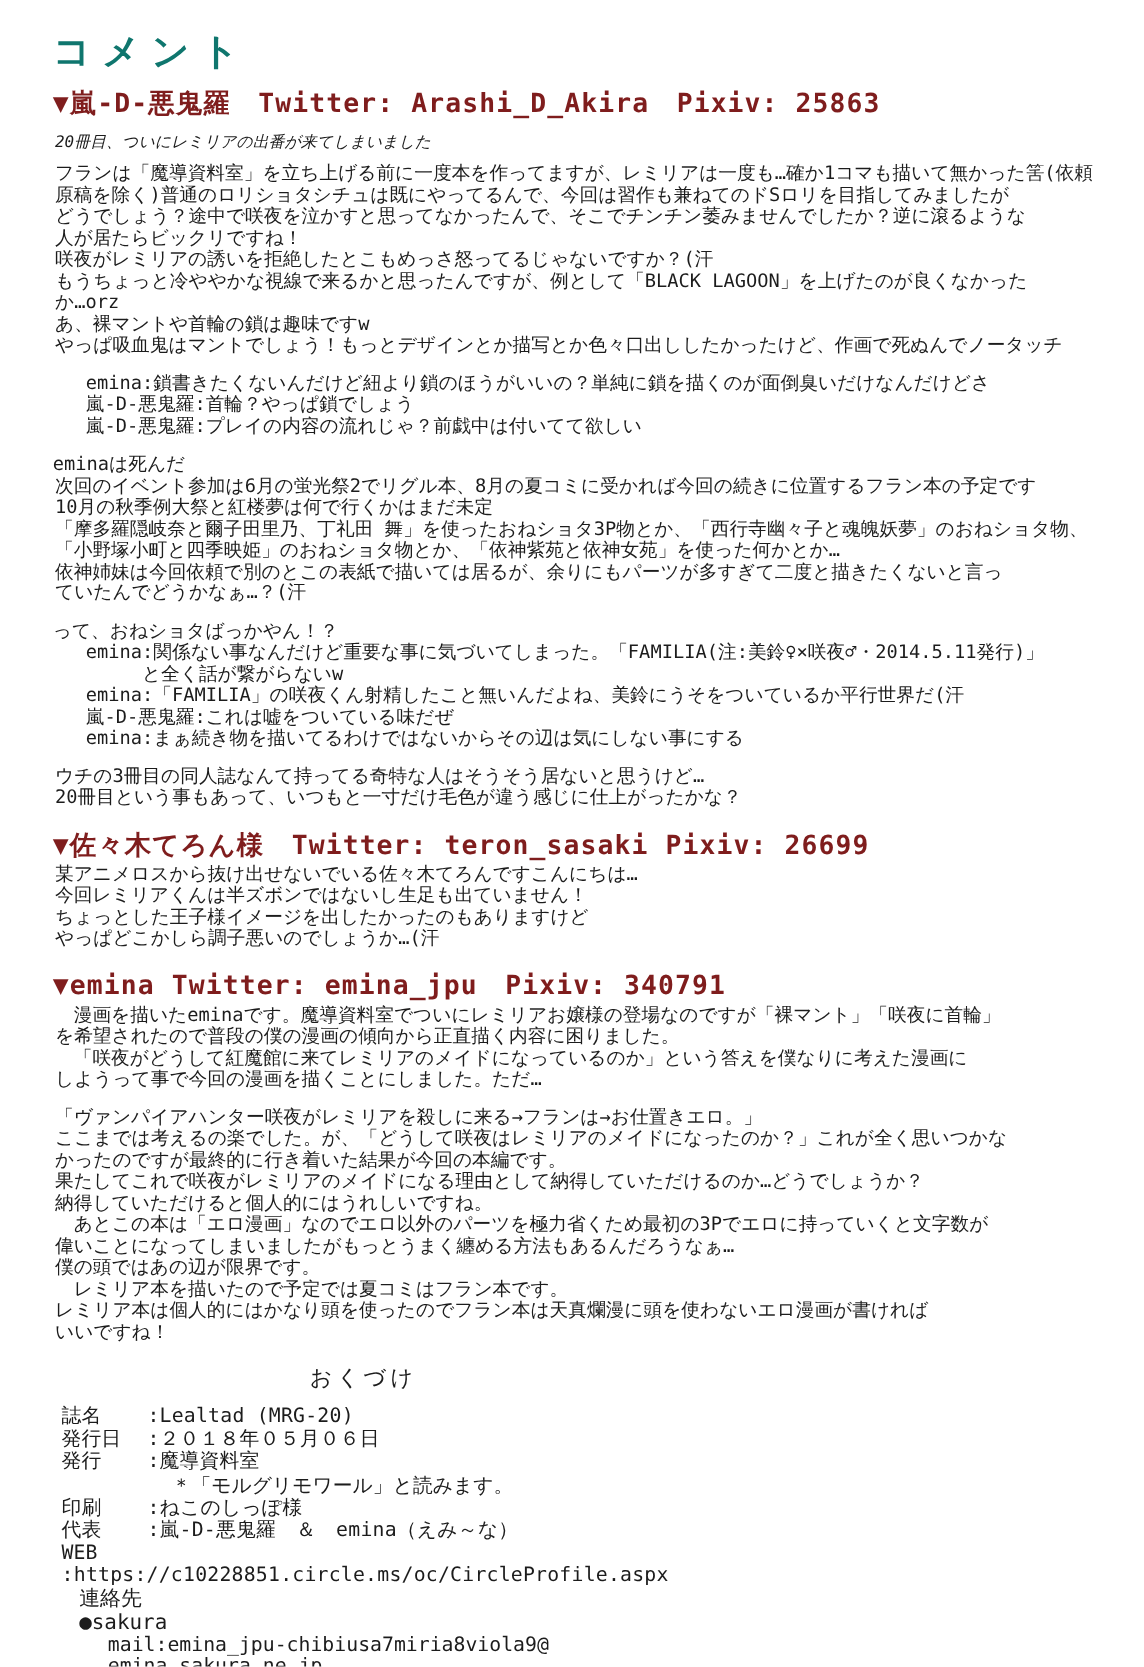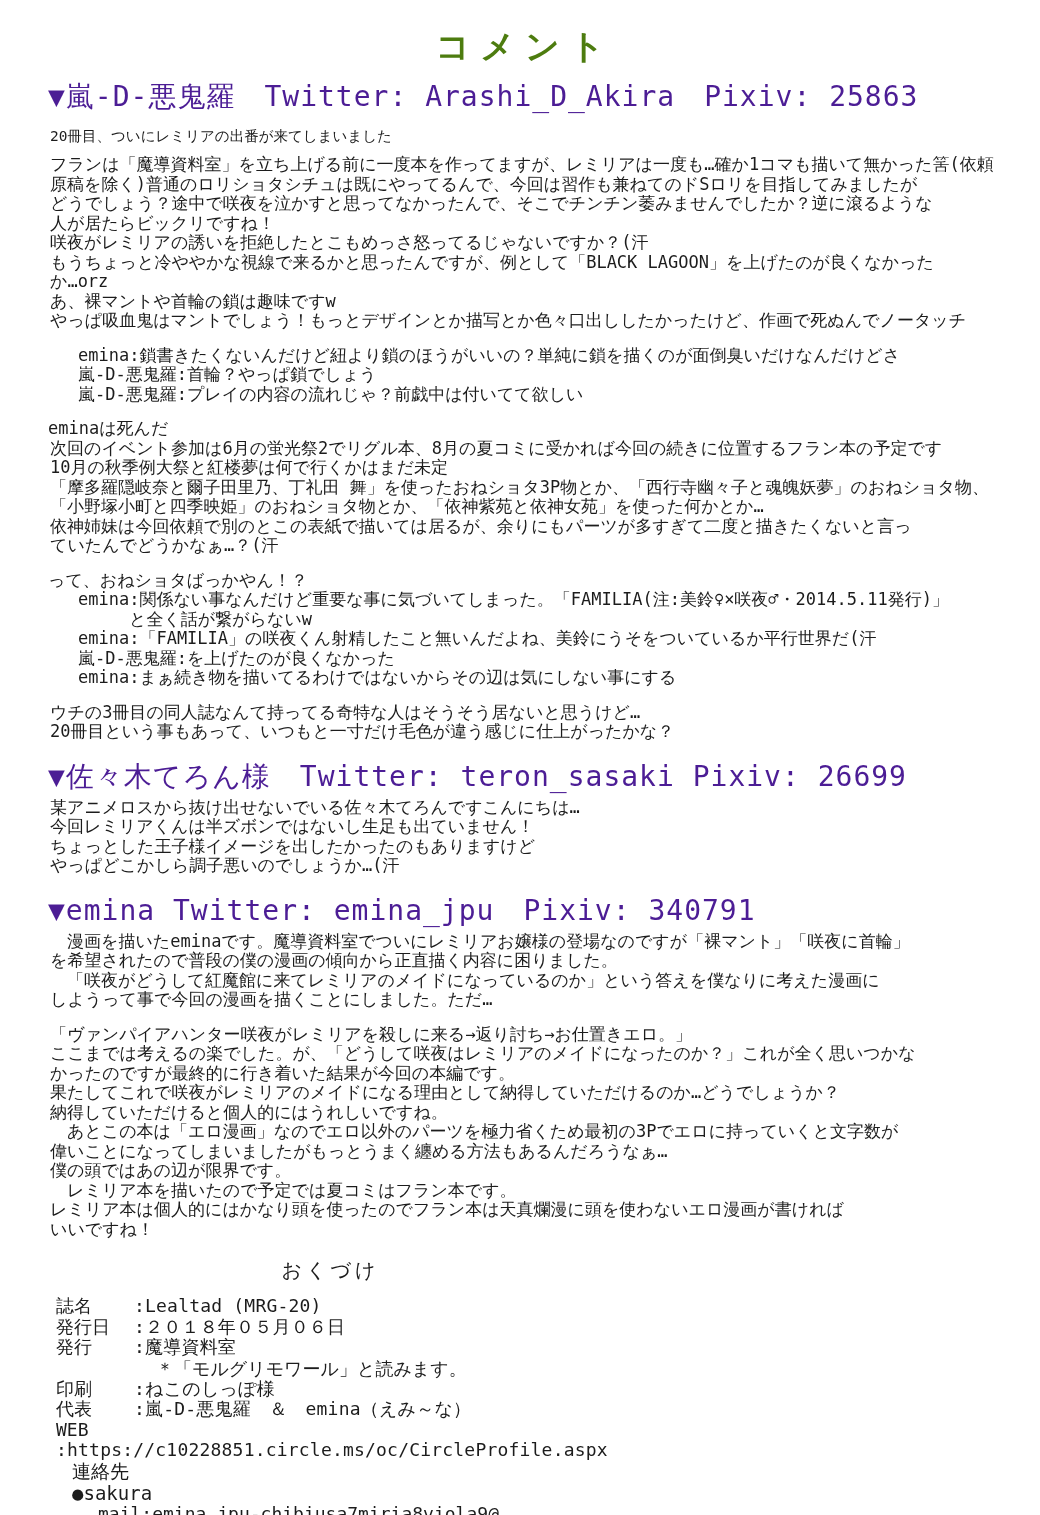--- a/index.html
+++ b/index.html
@@ -4,33 +4,33 @@
 <style>
   html,body{margin:0;padding:0;background:#ffffff;}
   body{
     width:1040px;height:1515px;overflow:hidden;
     color:#1c1c1c;
     font-family:"DejaVu Sans Mono","DejaVu Sans",sans-serif;
     -webkit-font-smoothing:antialiased;
   }
   .page{box-sizing:border-box;width:1040px;height:1515px;padding:24px 38px 0 48px;position:relative;}
   .page-title{
-    margin:0 0 4px 0;text-align:center;font-size:34px;font-weight:600;
-    letter-spacing:10px;color:#4d7c0f;
+    margin:0 0 4px 0;text-align:left;font-size:34px;font-weight:600;
+    letter-spacing:10px;color:#0f766e;
   }
   .sec-head{
-    margin:8px 0 2px 0;font-size:28px;font-weight:400;color:#4c1d95;
+    margin:8px 0 2px 0;font-size:24px;font-weight:700;color:#7f1d1d;
     letter-spacing:1px;white-space:pre-wrap;
   }
   .sec-head.tight{margin-top:16px;}
   .para{margin:0 0 0 2px;}
   .para + .para{margin-top:15px;}
   .line{font-size:17px;line-height:19.5px;white-space:pre-wrap;}
   .single{font-size:17px;line-height:19.5px;white-space:pre-wrap;margin-top:15px;}
-  .small-line{font-size:14.5px;line-height:18px;margin:11px 0 10px 2px;white-space:pre-wrap;}
+  .small-line{font-size:14.5px;line-height:18px;margin:11px 0 10px 2px;white-space:pre-wrap;font-style:italic;}
   .dialogue{padding-left:28px;}
   
   .bottom{display:flex;margin-top:14px;flex-direction:column;}
   .okuzuke{width:565px;flex:0 0 auto;}
   .okuzuke-title{text-align:center;font-size:20px;letter-spacing:4px;margin:4px 0 12px 0;}
   .crow{font-size:18px;line-height:20.5px;white-space:pre-wrap;padding-left:8px;}
   .clabel{display:inline-block;min-width:78px;}
   .cvalue{letter-spacing:0.2px;}
   .cnote{
     font-family:"DejaVu Serif","Liberation Serif",serif;
@@ -82,21 +82,21 @@
         <div class="line">依神姉妹は今回依頼で別のとこの表紙で描いては居るが、余りにもパーツが多すぎて二度と描きたくないと言っ</div>
         <div class="line">ていたんでどうかなぁ…？(汗</div>
       </div>
 
     <div class="single">って、おねショタばっかやん！？</div>
 
     <div class="para dialogue">
         <div class="line">emina:関係ない事なんだけど重要な事に気づいてしまった。「FAMILIA(注:美鈴♀×咲夜♂・2014.5.11発行)」</div>
         <div class="line">　　　と全く話が繋がらないw</div>
         <div class="line">emina:「FAMILIA」の咲夜くん射精したこと無いんだよね、美鈴にうそをついているか平行世界だ(汗</div>
-        <div class="line">嵐-D-悪鬼羅:を上げたのが良くなかった</div>
+        <div class="line">嵐-D-悪鬼羅:これは嘘をついている味だぜ</div>
         <div class="line">emina:まぁ続き物を描いてるわけではないからその辺は気にしない事にする</div>
       </div>
 
     <div class="para">
         <div class="line">ウチの3冊目の同人誌なんて持ってる奇特な人はそうそう居ないと思うけど…</div>
         <div class="line">20冊目という事もあって、いつもと一寸だけ毛色が違う感じに仕上がったかな？</div>
       </div>
   </section>
 
   <section>
@@ -111,21 +111,21 @@
 
   <section>
     <h2 class="sec-head tight">▼emina Twitter: emina_jpu　Pixiv: 340791</h2>
     <div class="para">
         <div class="line">　漫画を描いたeminaです。魔導資料室でついにレミリアお嬢様の登場なのですが「裸マント」「咲夜に首輪」</div>
         <div class="line">を希望されたので普段の僕の漫画の傾向から正直描く内容に困りました。</div>
         <div class="line">　「咲夜がどうして紅魔館に来てレミリアのメイドになっているのか」という答えを僕なりに考えた漫画に</div>
         <div class="line">しようって事で今回の漫画を描くことにしました。ただ…</div>
       </div>
     <div class="para">
-        <div class="line">「ヴァンパイアハンター咲夜がレミリアを殺しに来る→返り討ち→お仕置きエロ。」</div>
+        <div class="line">「ヴァンパイアハンター咲夜がレミリアを殺しに来る→フランは→お仕置きエロ。」</div>
         <div class="line">ここまでは考えるの楽でした。が、「どうして咲夜はレミリアのメイドになったのか？」これが全く思いつかな</div>
         <div class="line">かったのですが最終的に行き着いた結果が今回の本編です。</div>
         <div class="line">果たしてこれで咲夜がレミリアのメイドになる理由として納得していただけるのか…どうでしょうか？</div>
         <div class="line">納得していただけると個人的にはうれしいですね。</div>
         <div class="line">　あとこの本は「エロ漫画」なのでエロ以外のパーツを極力省くため最初の3Pでエロに持っていくと文字数が</div>
         <div class="line">偉いことになってしまいましたがもっとうまく纏める方法もあるんだろうなぁ…</div>
         <div class="line">僕の頭ではあの辺が限界です。</div>
         <div class="line">　レミリア本を描いたので予定では夏コミはフラン本です。</div>
         <div class="line">レミリア本は個人的にはかなり頭を使ったのでフラン本は天真爛漫に頭を使わないエロ漫画が書ければ</div>
         <div class="line">いいですね！</div>

